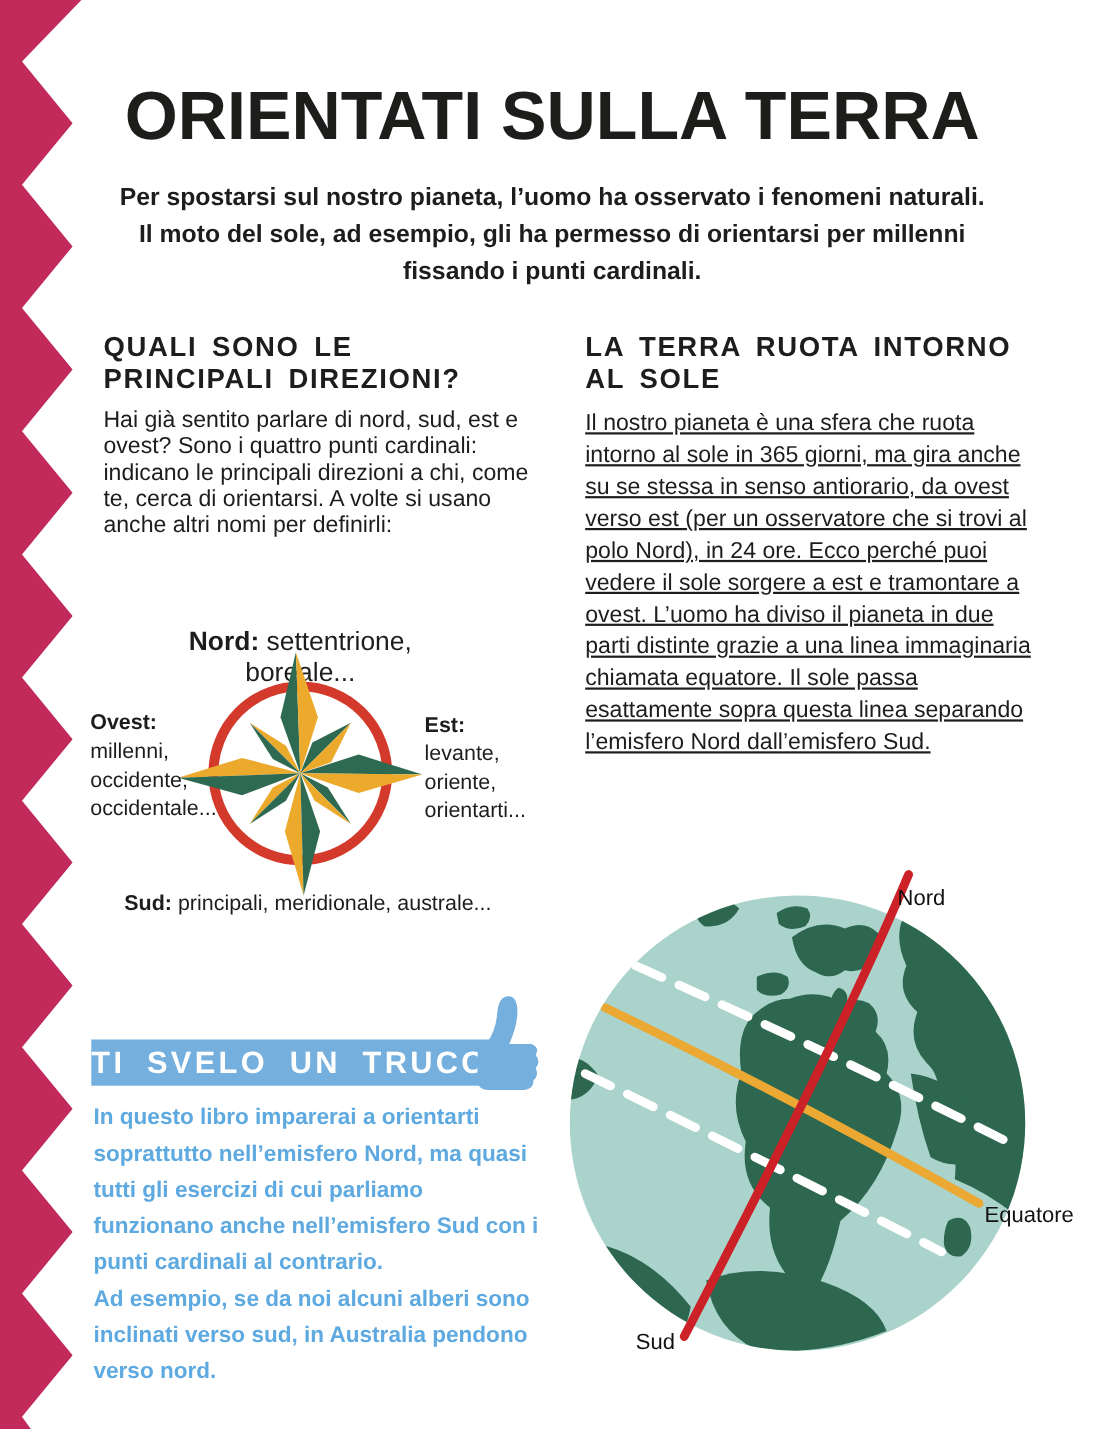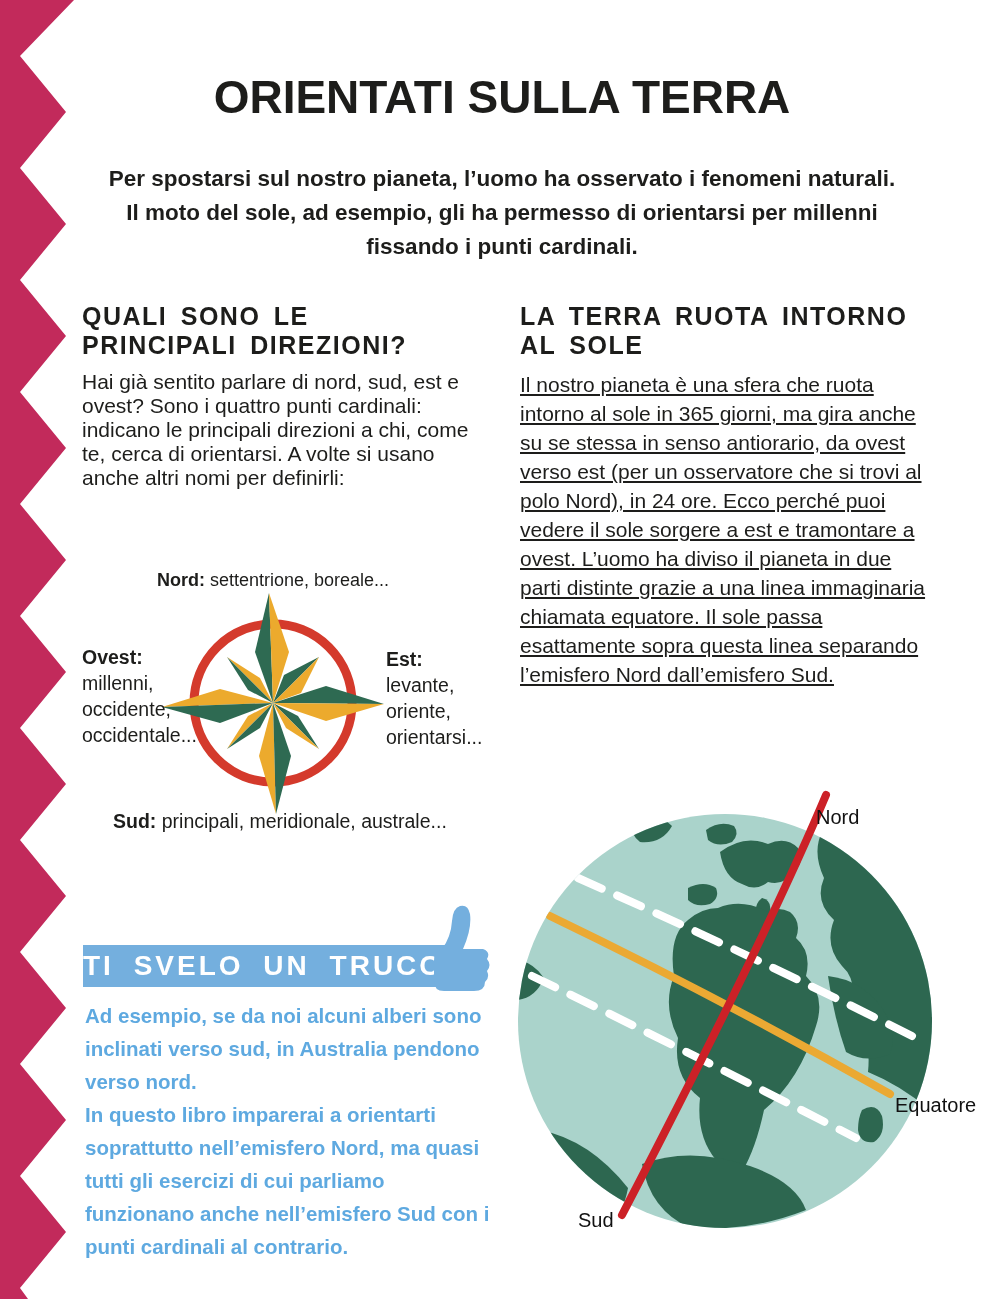--- a/index.html
+++ b/index.html
@@ -10,37 +10,37 @@
   }
   *{box-sizing:border-box;}
   html,body{margin:0;padding:0;}
   body{
     width:1004px;height:1299px;position:relative;background:#ffffff;
     font-family:"Liberation Sans", sans-serif;color:var(--text_black);overflow:hidden;
   }
   .zigzag{position:absolute;left:0;top:0;width:74px;height:1299px;}
   .page-title{
     position:absolute;top:72px;left:92px;width:820px;margin:0;text-align:center;
-    font-size:46px;font-weight:800;letter-spacing:0px;line-height:1.1;
+    font-size:62px;font-weight:800;letter-spacing:0px;line-height:1.1;
   }
   .intro{
     position:absolute;top:162px;left:100px;width:804px;margin:0;text-align:center;
     font-size:22.5px;font-weight:700;line-height:34px;
   }
-  .col{position:absolute;top:302px;}
+  .col{position:absolute;top:302px;margin-left:12px;}
   .col-left{left:82px;width:394px;}
   .col-right{left:520px;width:416px;}
   .col h2{
     margin:0 0 10px 0;font-size:25px;font-weight:800;letter-spacing:1.5px;
     word-spacing:5px;line-height:29px;
   }
   .col p{margin:0;font-size:21px;line-height:24px;}
   .col-right p{line-height:29px;text-decoration:underline;}
 
-  .compass-north{position:absolute;left:123px;top:570px;width:300px;text-align:center;font-size:18px;}
+  .compass-north{position:absolute;left:123px;top:570px;width:300px;text-align:center;font-size:24px;}
   .compass-svg{position:absolute;left:160px;top:590px;}
   .compass-west{position:absolute;left:82px;top:644px;font-size:19.5px;line-height:26px;}
   .compass-east{position:absolute;left:386px;top:646px;font-size:19.5px;line-height:26px;}
   .compass-south{position:absolute;left:113px;top:810px;font-size:19.5px;}
   .dirlabel{font-weight:700;}
 
   .trick-banner{
     position:absolute;left:83px;top:945px;width:376px;height:42px;
     background:var(--banner_blue);
   }
@@ -105,34 +105,34 @@
   <div><span class="dirlabel">Ovest:</span></div>
   <div>millenni,</div>
   <div>occidente,</div>
   <div>occidentale...</div>
 </div>
 
 <div class="compass-east">
   <div><span class="dirlabel">Est:</span></div>
   <div>levante,</div>
   <div>oriente,</div>
-  <div>orientarsi...</div>
+  <div>orientarti...</div>
 </div>
 
 <div class="compass-south"><span class="dirlabel">Sud:</span><span> principali, meridionale, australe...</span></div>
 
 <div class="trick-banner">
   <h3>TI SVELO UN TRUCCO</h3>
 </div>
 <svg class="thumb-svg" width="58" height="90" viewBox="0 0 58 90" aria-hidden="true">
   <path style="fill:var(--banner_blue)" d="M10,46 Q2,48 2,58 L2,78 Q2,88 12,88 L42,88 Q53,88 53,79 Q58,75 55,68 Q60,62 55,56 Q59,49 51,46 L31,46 Q40,26 38,11 Q36,1 28,3 Q21,5 20,18 Q19,34 10,46 Z"></path>
 </svg>
 <div class="trick-text">
+  <p>In questo libro imparerai a orientarti soprattutto nell’emisfero Nord, ma quasi tutti gli esercizi di cui parliamo funzionano anche nell’emisfero Sud con i punti cardinali al contrario.</p>
   <p>Ad esempio, se da noi alcuni alberi sono inclinati verso sud, in Australia pendono verso nord.</p>
-  <p>In questo libro imparerai a orientarti soprattutto nell’emisfero Nord, ma quasi tutti gli esercizi di cui parliamo funzionano anche nell’emisfero Sud con i punti cardinali al contrario.</p>
 </div>
 
 <svg class="globe-svg" width="480" height="470" viewBox="0 0 480 470" aria-hidden="true">
   <defs>
     <clipPath id="globeClip">
         <circle cx="215" cy="241" r="207"></circle>
       </clipPath>
   </defs>
   <circle cx="215" cy="241" r="207" style="fill:var(--globe_ocean)"></circle>
   <g clip-path="url(#globeClip)" style="fill:var(--globe_land)">

